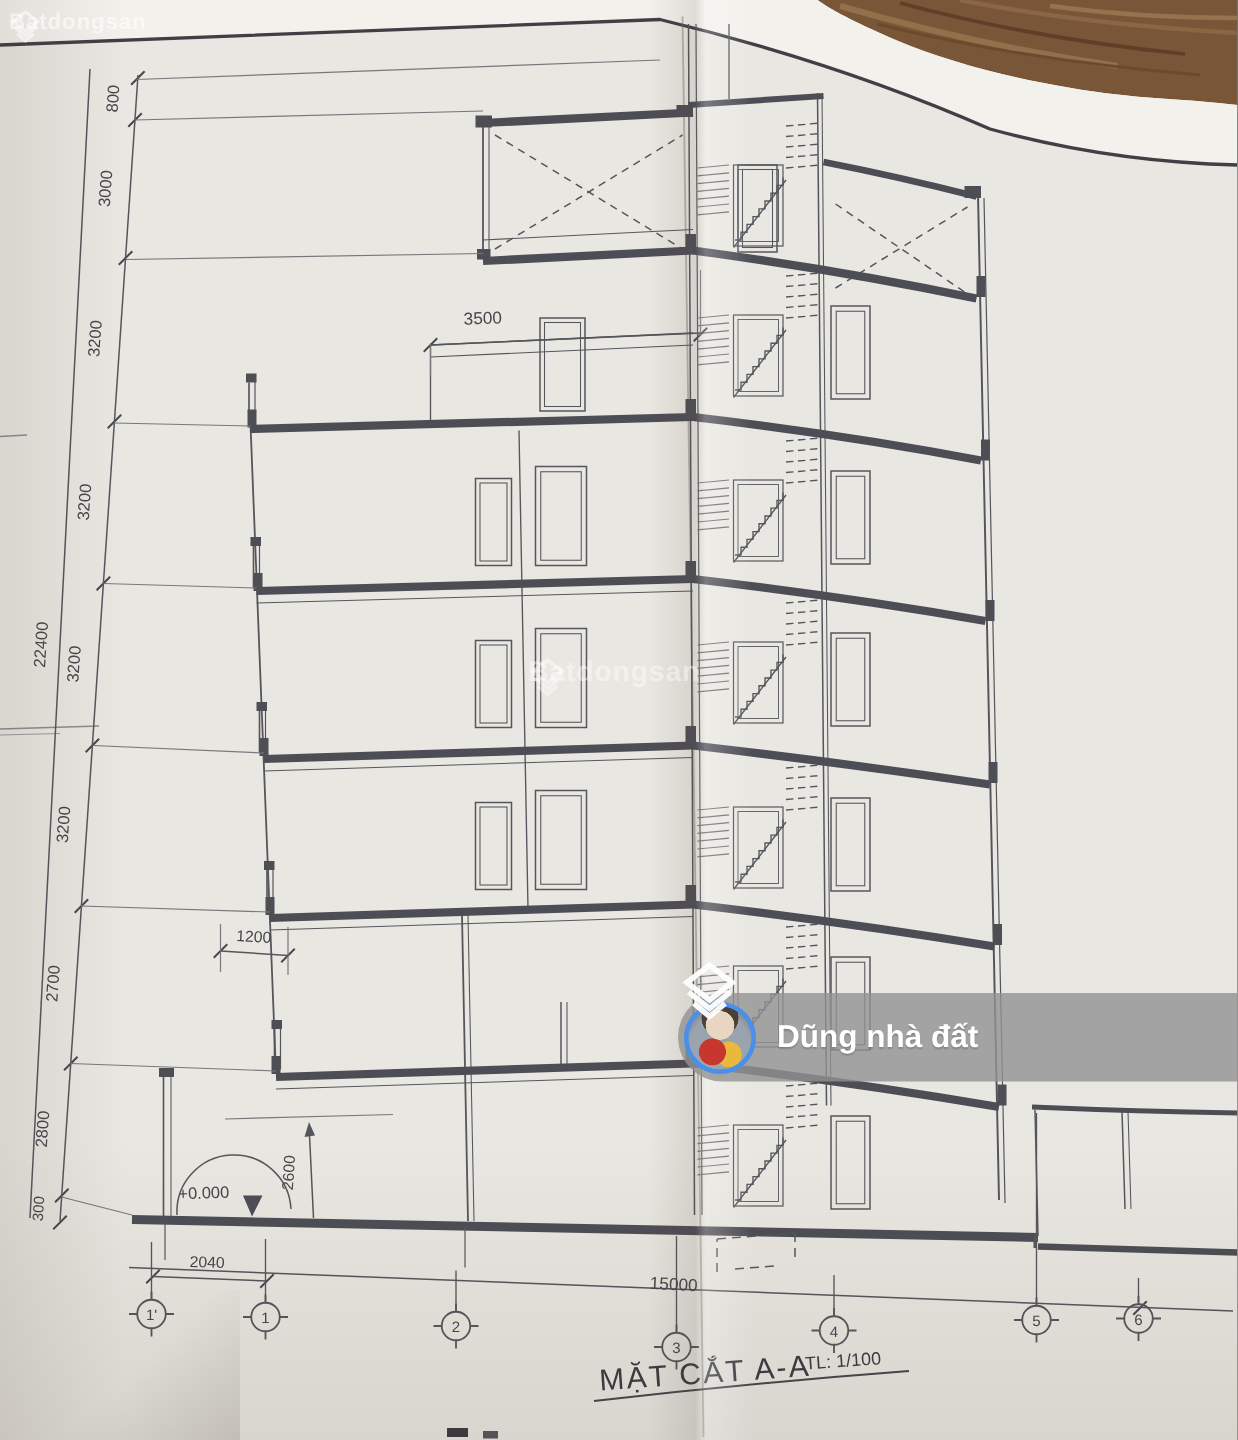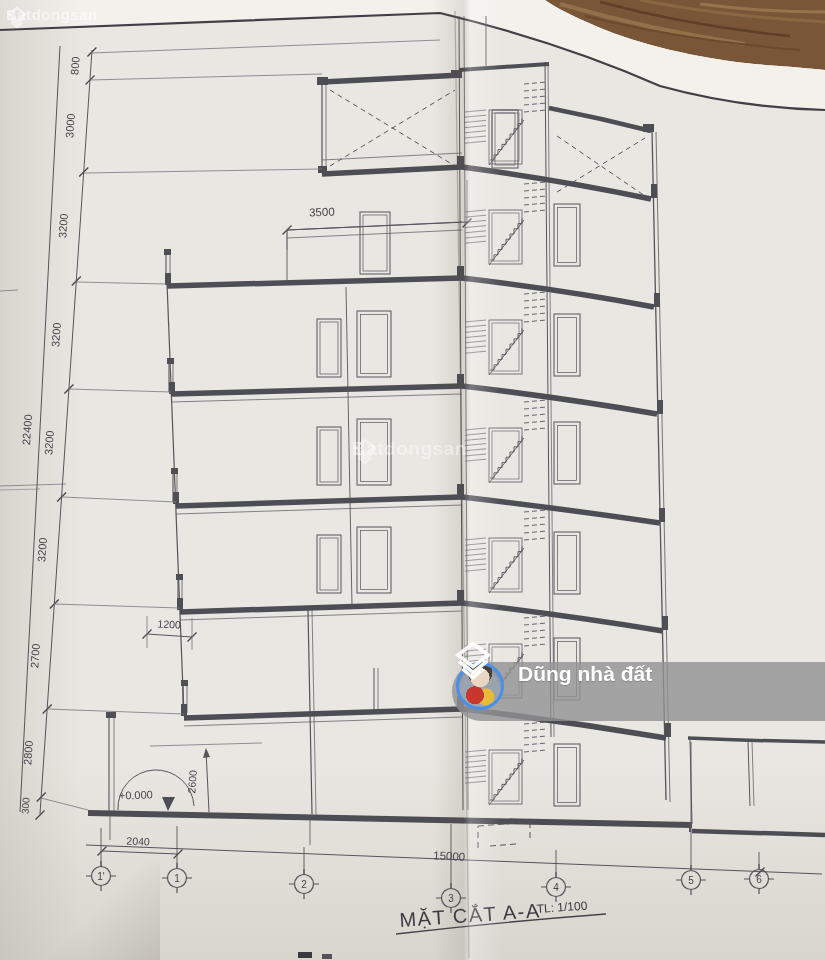--- a/index.html
+++ b/index.html
@@ -18,21 +18,21 @@
     background:linear-gradient(135deg,rgba(60,50,40,0) 55%,rgba(60,50,40,.14));}
   
   .wm{display:flex;align-items:flex-start;gap:6px;color:rgba(255,255,255,.55);}
   .wm-topleft{left:6px;top:6px;}
   .wm-topleft .wm-text{font-size:15px;font-weight:700;letter-spacing:.5px;}
   .wm-center{left:352px;top:438px;color:rgba(255,255,255,.42);}
   .wm-center .wm-text{font-size:19px;font-weight:700;letter-spacing:.5px;}
   
   .band{position:absolute;left:452px;top:662px;width:373px;height:59px;
     background:rgba(146,146,148,.80);border-radius:30px 0 0 30px;
-    display:flex;align-items:flex-start;}
+    display:flex;align-items:center;}
   .avatar{width:48px;height:48px;border-radius:50%;margin-left:4px;flex:0 0 auto;
     border:3px solid #4a8fe8;box-sizing:border-box;
     background:
       radial-gradient(circle at 50% 30%,#e8d6c2 0 26%,rgba(232,214,194,0) 27%),
       radial-gradient(circle at 50% 18%,#4a4038 0 30%,rgba(74,64,56,0) 31%),
       radial-gradient(circle at 38% 72%,#c8372d 0 22%,rgba(200,55,45,0) 23%),
       radial-gradient(circle at 64% 76%,#e8b93c 0 20%,rgba(232,185,60,0) 21%),
       radial-gradient(circle at 50% 60%,#9aa4ae 0 60%,#5a646e 100%);}
   .band-name{color:#fff;font-size:21px;font-weight:600;margin-left:14px;
     text-shadow:0 1px 1px rgba(0,0,0,.18);white-space:nowrap;}

